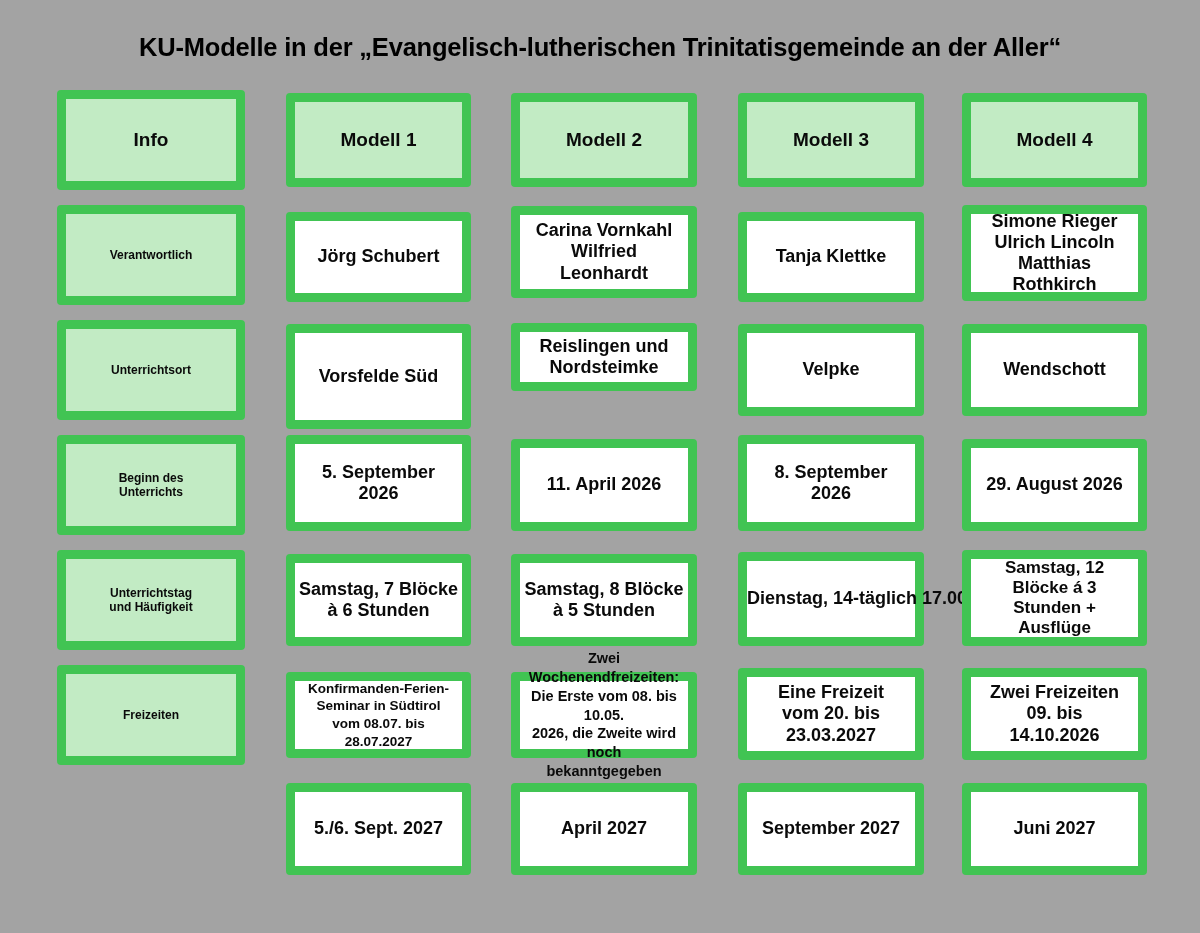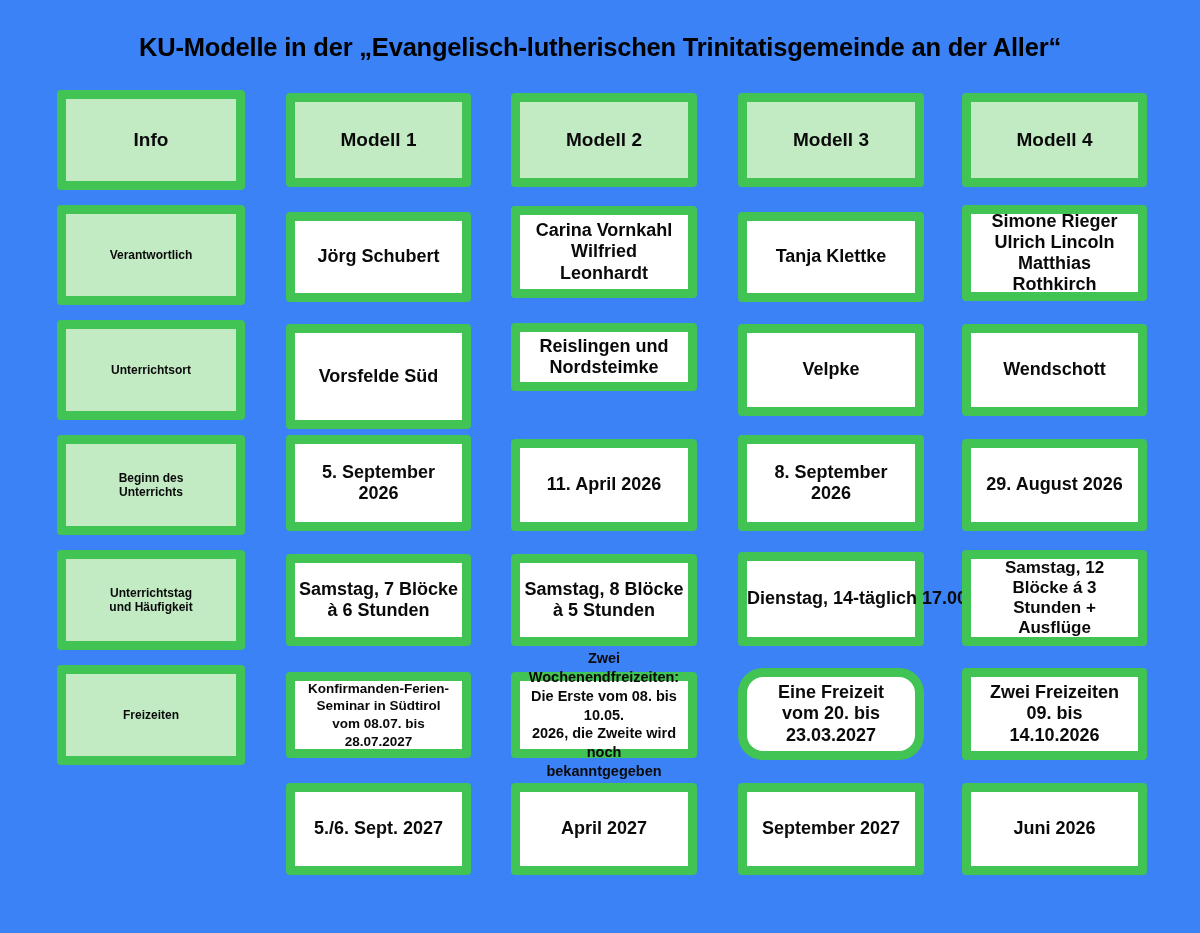--- a/index.html
+++ b/index.html
@@ -12,21 +12,21 @@
     width: 1200px;
     height: 933px;
     font-family: "Liberation Sans", sans-serif;
     color: #000000;
     overflow: hidden;
   }
   #page {
     position: relative;
     width: 1200px;
     height: 933px;
-    background: #3b82f6;
+    background: #a3a3a3;
   }
   #page-title {
     position: absolute;
     top: 33px;
     left: 0;
     width: 1200px;
     text-align: center;
     font-size: 25.5px;
     font-weight: bold;
     letter-spacing: -0.2px;
@@ -113,21 +113,21 @@
 
   .row.r-tag .cell.c1 { top: 4px; height: 92px; }
   .row.r-tag .cell.c2 { top: 4px; height: 92px; }
   .row.r-tag .cell.c3 { top: 2px; height: 94px; }
   .row.r-tag .cell.c4 { top: 0px; height: 96px; }
   .row.r-tag .cell.c3 .txt { white-space: nowrap; }
   .row.r-tag .cell.c4 .txt { font-size: 17px; }
 
   .row.r-freizeiten .cell.c1 { top: 7px; height: 86px; }
   .row.r-freizeiten .cell.c2 { top: 7px; height: 86px; }
-  .row.r-freizeiten .cell.c3 { top: 3px; height: 92px; border-radius: 25px; }
+  .row.r-freizeiten .cell.c3 { top: 3px; height: 92px; }
   .row.r-freizeiten .cell.c4 { top: 3px; height: 92px; }
   .row.r-freizeiten .cell.c1 .txt { font-size: 13.5px; line-height: 1.3; }
   .row.r-freizeiten .cell.c2 .txt { font-size: 14.5px; line-height: 1.3; }
   .row.r-freizeiten .cell.c3 .txt { font-size: 18px; }
   .row.r-freizeiten .cell.c4 .txt { font-size: 18px; }
 
   .row.r-konfirmation .cell.c1 { top: 3px; height: 92px; }
   .row.r-konfirmation .cell.c2 { top: 3px; height: 92px; }
   .row.r-konfirmation .cell.c3 { top: 3px; height: 92px; }
   .row.r-konfirmation .cell.c4 { top: 3px; height: 92px; }
@@ -280,18 +280,18 @@
       <div class="cell c1">
         <span class="txt">5./6. Sept. 2027</span>
       </div>
       <div class="cell c2">
         <span class="txt">April 2027</span>
       </div>
       <div class="cell c3">
         <span class="txt">September 2027</span>
       </div>
       <div class="cell c4">
-        <span class="txt">Juni 2026</span>
+        <span class="txt">Juni 2027</span>
       </div>
     </div>
 
   </div>
 </div>
 
 </body></html>

